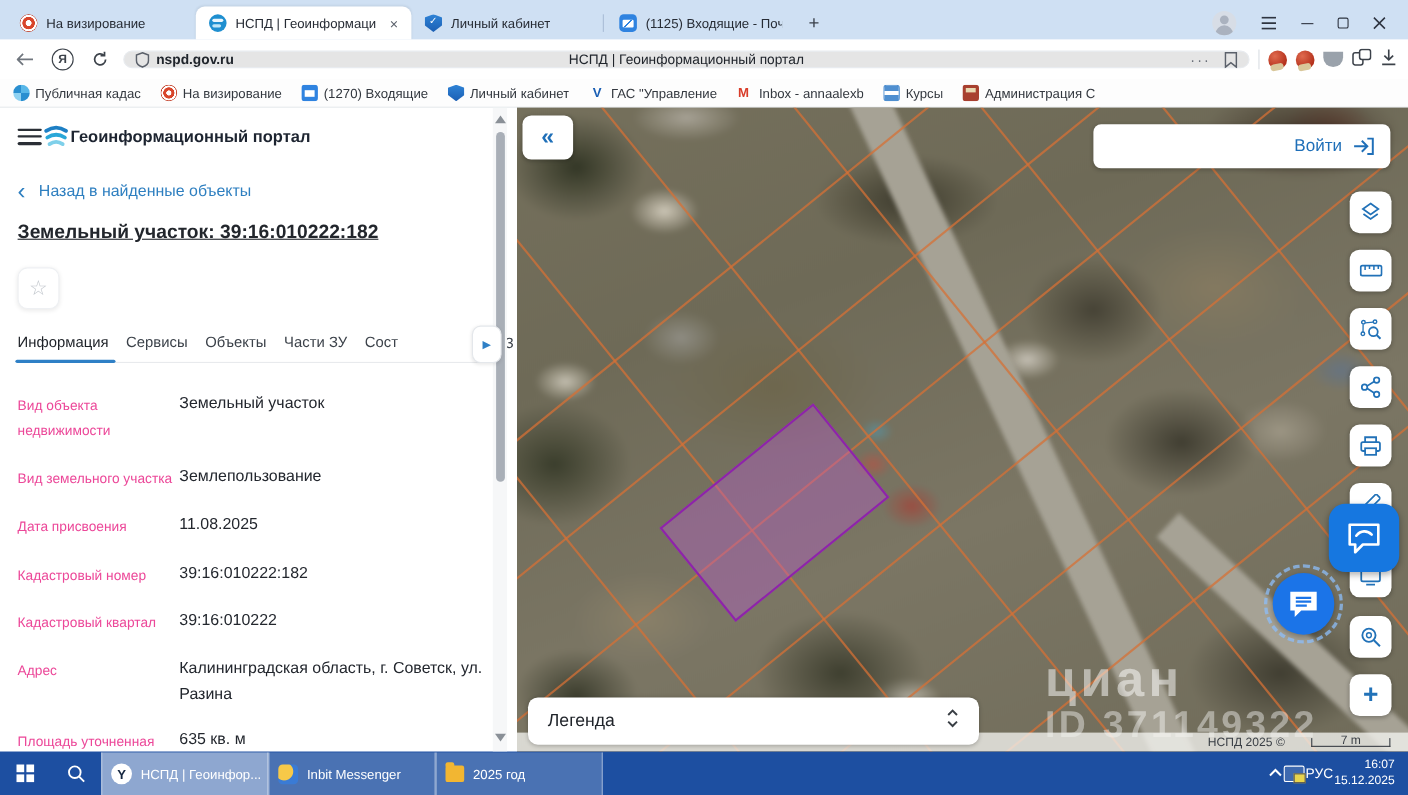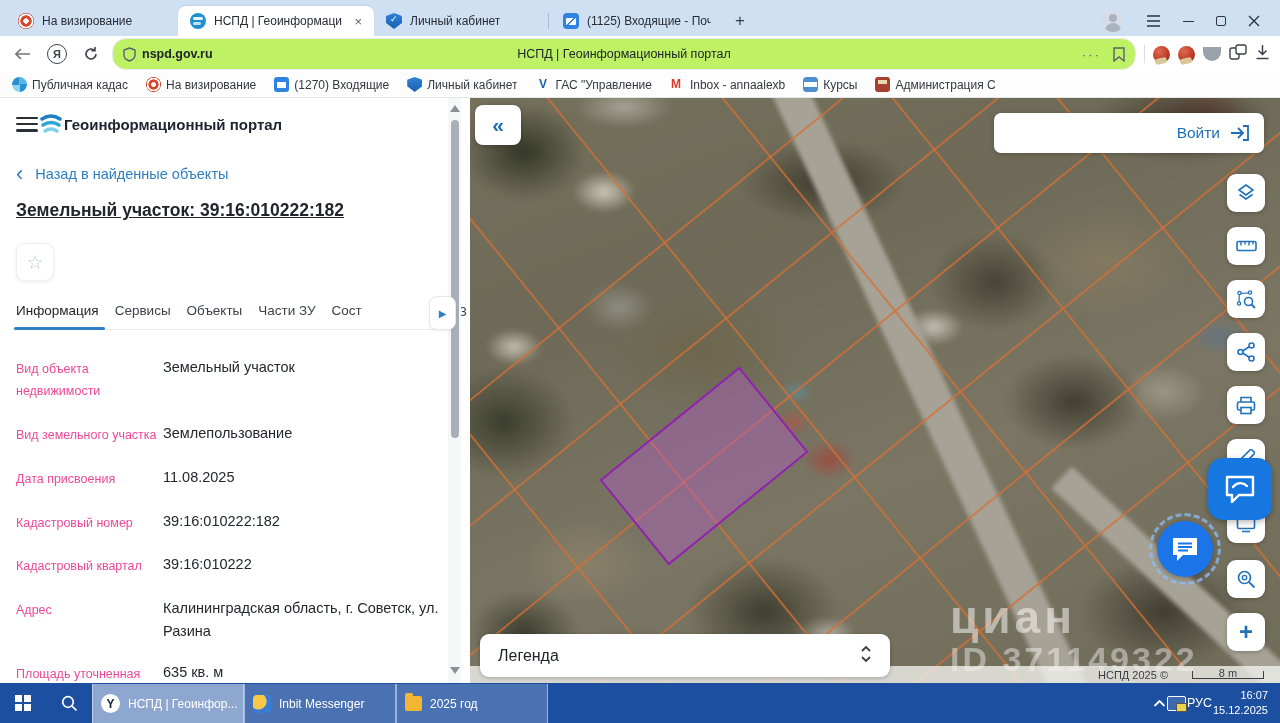--- a/index.html
+++ b/index.html
@@ -34,21 +34,21 @@
   .fv-shield { background:linear-gradient(180deg,#2f83d6,#1b5fb4); clip-path:polygon(50% 0,100% 18%,100% 62%,50% 100%,0 62%,0 18%); }
   .fv-shield::before { content:"✓"; position:absolute; left:4px; top:1px; font-size:9px; color:#fff; }
   .fv-mail { background:#2f83e0; }
   .fv-mail::before { content:""; position:absolute; left:3px; top:5px; width:10px; height:7px; background:#fff; border-radius:1px; }
   .fv-mail::after { content:""; position:absolute; left:3px; top:5px; width:10px; height:7px; background:linear-gradient(135deg,transparent 44%,#2f83e0 46%,#2f83e0 54%,transparent 56%); }
 
   
   .toolbar { height:36px; background:#ffffff; display:flex; align-items:center; padding:0 10px; gap:8px; flex:0 0 auto; }
   .navbtn { width:26px; height:26px; display:flex; align-items:center; justify-content:center; color:#4a5058; flex:0 0 auto; }
   .ya-circle { width:20px; height:20px; border:1.6px solid #3c424a; border-radius:50%; font-size:11px; font-weight:bold; color:#3c424a; display:flex; align-items:center; justify-content:center; }
-  .omnibox { flex:1 1 auto; height:32px; background:#bef264; border:1px solid #e8ebef; border-radius:14px; display:flex; align-items:center; padding:0 10px; position:relative; }
+  .omnibox { flex:1 1 auto; height:16px; background:#e5e5e5; border:1px solid #e8ebef; border-radius:14px; display:flex; align-items:center; padding:0 10px; position:relative; }
   .omni-url { font-size:12.5px; font-weight:bold; color:#20252c; margin-left:6px; }
   .omni-title { position:absolute; left:0; right:0; text-align:center; font-size:12.5px; color:#20252c; pointer-events:none; }
   .omni-right { margin-left:auto; display:flex; align-items:center; gap:12px; color:#5b616b; z-index:1; }
   .tool-sep { width:1px; height:18px; background:#dadee3; }
   .ext-red { width:17px; height:17px; border-radius:50%; background:radial-gradient(circle at 35% 30%, #e06a4e, #b4311c 70%); position:relative; }
   .ext-red::after { content:""; position:absolute; left:2px; bottom:-1px; width:12px; height:6px; background:#d9c79a; border-radius:3px; transform:rotate(-12deg); }
   .ext-grey { width:18px; height:14px; background:#9aa2ab; border-radius:0 0 9px 9px; }
 
   
   .bookmarks { height:26px; background:#fdfdfd; border-bottom:1px solid #e3e6ea; display:flex; align-items:center; gap:18px; padding:0 12px; font-size:12px; color:#33383f; flex:0 0 auto; white-space:nowrap; overflow:hidden; }
@@ -479,21 +479,21 @@
 
       <div class="watermark">
         <div class="w1">циан</div>
         <div class="w2">ID 371149322</div>
       </div>
 
       <div class="attrib">
         <span>НСПД 2025 ©</span>
         <span class="scalebar">
           <span class="bracket">
-              <span>8 m</span>
+              <span>7 m</span>
             </span>
         </span>
       </div>
 
       <div class="legend">
         <span>Легенда</span>
         <span class="lg-toggle">
           <svg width="12" height="18" viewBox="0 0 12 18">
               <path d="M2 6l4-4 4 4M2 12l4 4 4-4" fill="none" stroke="#3a3f45" stroke-width="1.8"></path>
             </svg>

